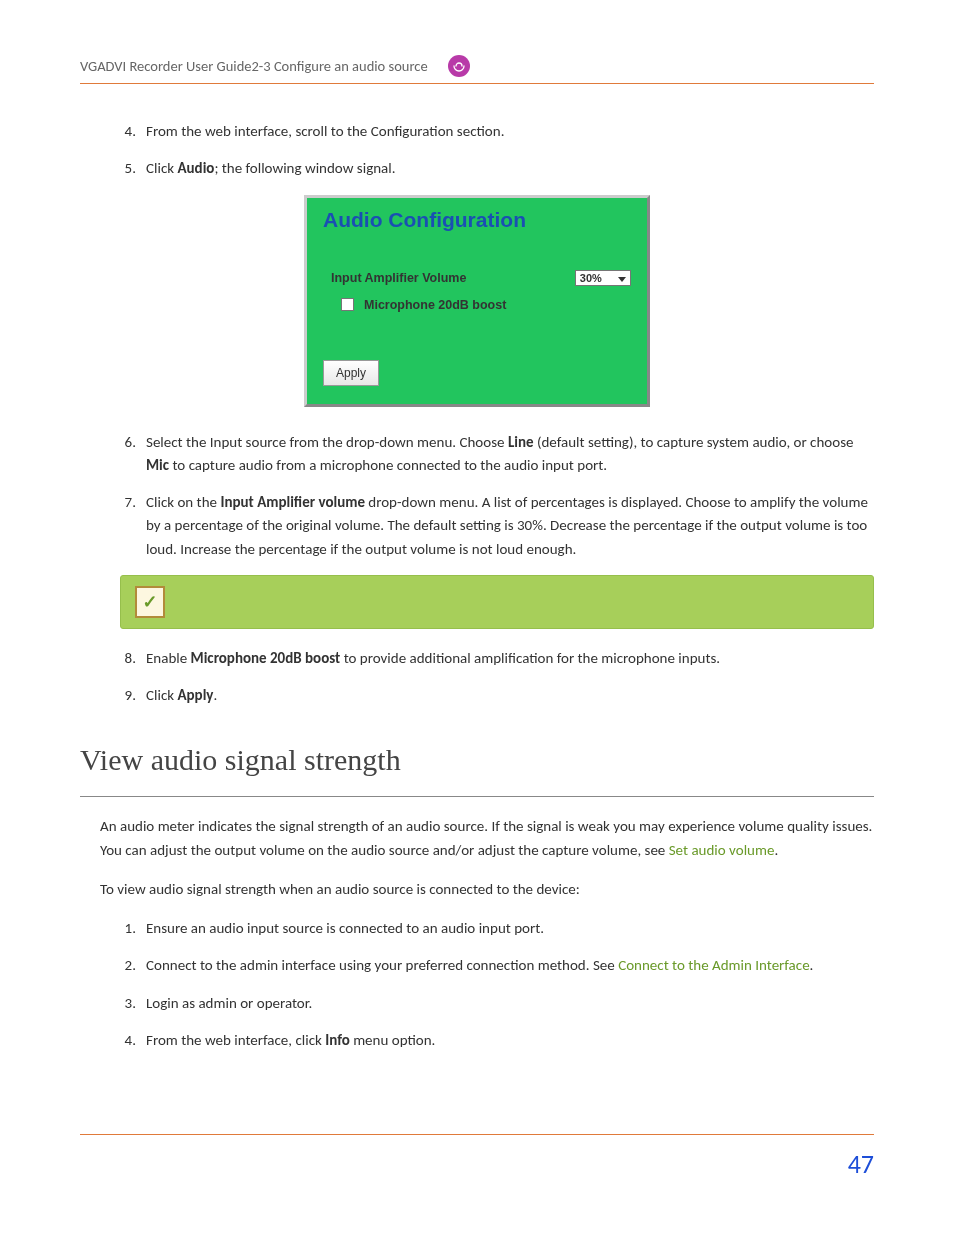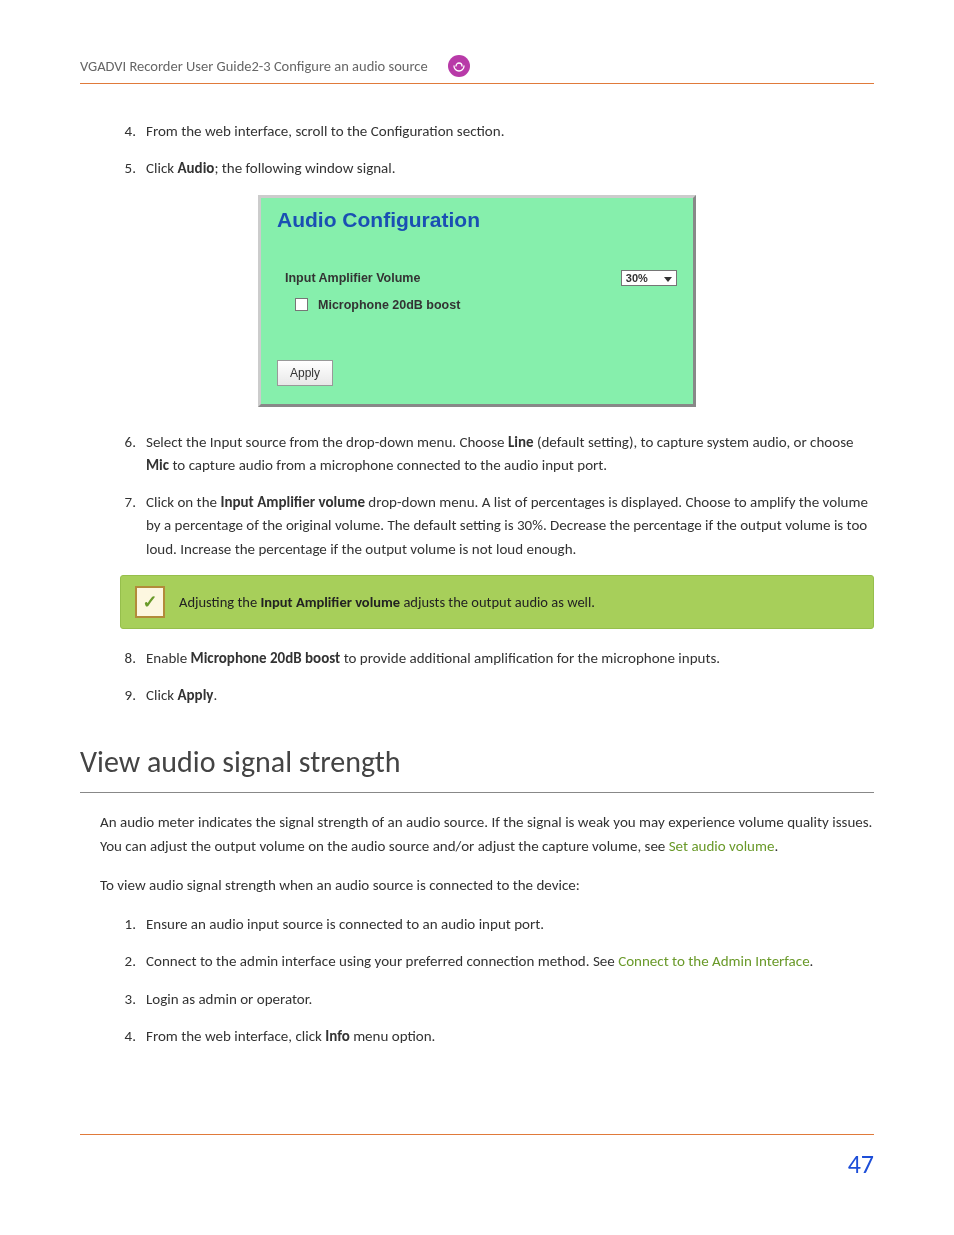--- a/index.html
+++ b/index.html
@@ -27,26 +27,26 @@
     width: 22px; height: 22px; border-radius: 50%;
     background: #b83aa8;
     display: inline-flex; align-items: center; justify-content: center;
     color: #fff; font-size: 13px;
   }
   ol.steps { list-style: none; margin-left: 40px; }
   ol.steps > li { display: flex; margin-bottom: 14px; line-height: 1.55; }
   ol.steps > li .num { min-width: 26px; text-align: right; padding-right: 10px; }
   ol.steps > li .txt { flex: 1; }
   .figure {
-    width: 438px;
+    width: 346px;
     margin: 8px auto 24px auto;
     border: 3px solid #ccc;
     border-right-color: #888;
     border-bottom-color: #888;
-    background: #86efac;
+    background: #22c55e;
     padding: 10px 16px 18px 16px;
   }
   .figure h3 {
     color: #1a4fb3;
     font-family: Verdana, Arial, sans-serif;
     font-weight: bold;
     font-size: 21px;
     margin-bottom: 38px;
   }
   .fig-row {
@@ -96,22 +96,23 @@
     background: #fdf7e0;
     display: inline-flex; align-items: center; justify-content: center;
     color: #6a9a2a; font-size: 18px; font-weight: bold;
     flex-shrink: 0;
   }
   h2.section {
     font-weight: 300;
     font-size: 30px;
     color: #444;
     border-bottom: 1px solid #888;
-    padding-bottom: 12px;
+    padding-bottom: 19px;
     margin: 36px 0 18px 0;
+    font-family: Liberation Serif, serif;
   }
   p.body { margin: 0 0 16px 20px; line-height: 1.55; color: #333; }
   a.link { color: #6a9a2a; text-decoration: none; }
   .footer-line {
     position: absolute; left: 80px; right: 80px; bottom: 100px;
     border-top: 1px solid #e07a3a;
   }
   .page-num {
     position: absolute; right: 80px; bottom: 55px;
     color: #1d4ed8; font-size: 26px; font-weight: 300;
@@ -165,21 +166,20 @@
     <span class="txt"><span>Select the Input source from the drop-down menu. Choose </span><b>Line</b><span> (default setting), to capture system audio, or choose </span><b>Mic</b><span> to capture audio from a microphone connected to the audio input port.</span></span>
   </li>
   <li>
     <span class="num">7.</span>
     <span class="txt"><span>Click on the </span><b>Input Amplifier volume</b><span> drop-down menu. A list of percentages is displayed. Choose to amplify the volume by a percentage of the original volume. The default setting is 30%. Decrease the percentage if the output volume is too loud. Increase the percentage if the output volume is not loud enough.</span></span>
   </li>
 </ol>
 
 <div class="callout">
   <span class="callout-icon">✓</span>
-  <span><span>Adjusting the </span><b>Input Amplifier volume</b><span> adjusts the output audio as well.</span></span>
 </div>
 
 <ol class="steps">
   <li>
     <span class="num">8.</span>
     <span class="txt"><span>Enable </span><b>Microphone 20dB boost</b><span> to provide additional amplification for the microphone inputs.</span></span>
   </li>
   <li>
     <span class="num">9.</span>
     <span class="txt"><span>Click </span><b>Apply</b><span>.</span></span>

